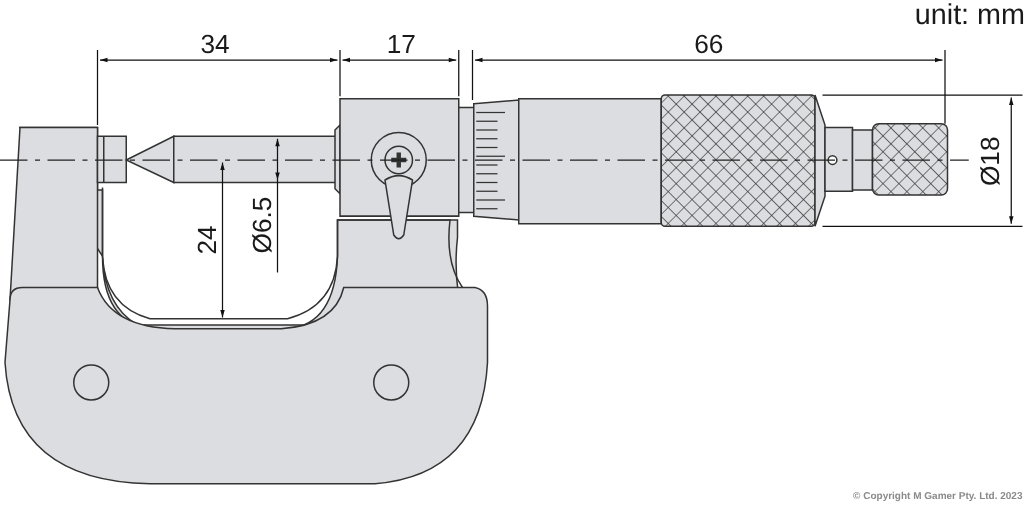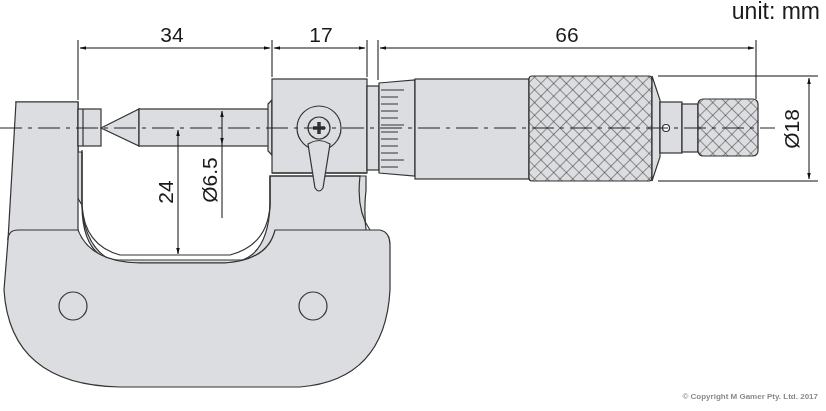--- a/index.html
+++ b/index.html
@@ -98,14 +98,14 @@
 <svg width="826" height="411" viewBox="0 0 826 411">
   <text class="dim" x="172" y="42" text-anchor="middle">34</text>
   <text class="dim" x="321" y="42" text-anchor="middle">17</text>
   <text class="dim" x="567" y="42" text-anchor="middle">66</text>
   <text class="dim" transform="translate(799,129) rotate(-90)" text-anchor="middle">Ø18</text>
   <text class="dim" transform="translate(217,180) rotate(-90)" text-anchor="middle">Ø6.5</text>
   <text class="dim" transform="translate(173,192) rotate(-90)" text-anchor="middle">24</text>
 </svg>
 
 <div class="unit">unit: mm</div>
-<div class="copy">© Copyright M Gamer Pty. Ltd. 2017</div>
+<div class="copy">© Copyright M Gamer Pty. Ltd. 2023</div>
 </div>
 
 </body></html>

